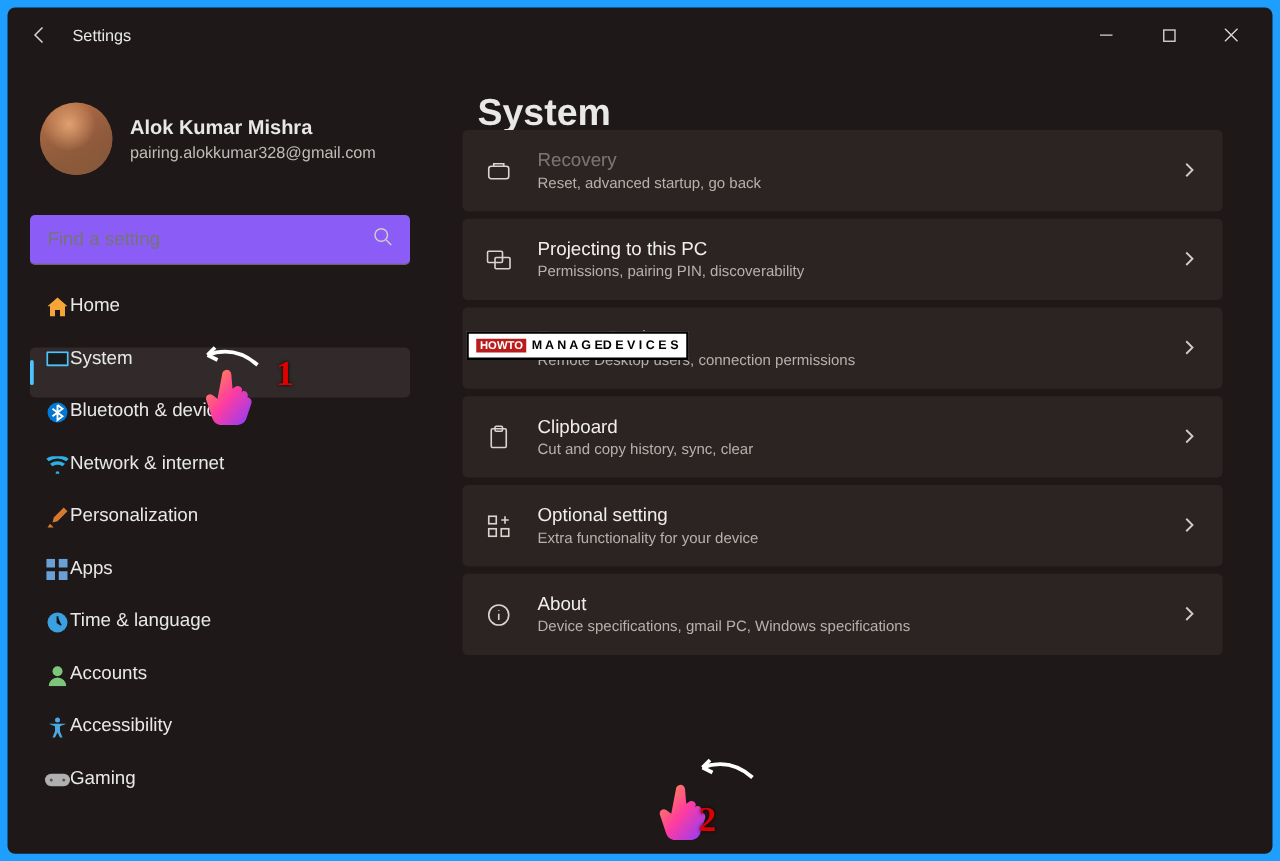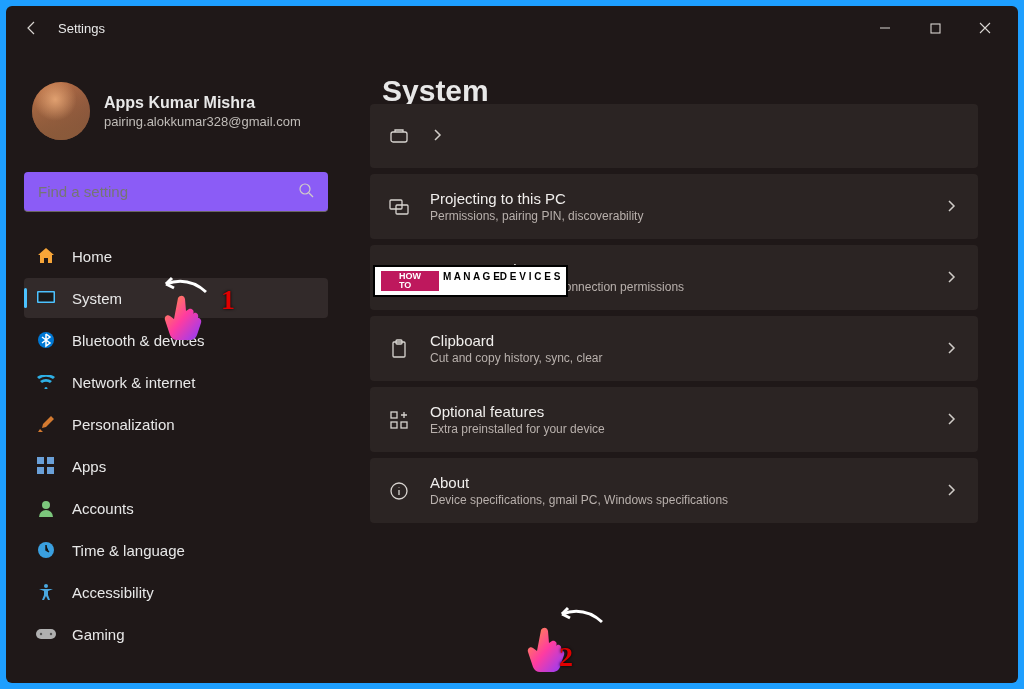--- a/index.html
+++ b/index.html
@@ -13,35 +13,35 @@
     .layout { display: flex; height: calc(100% - 44px); }
     .sidebar { width: 340px; padding: 18px 18px 0 18px; display: flex; flex-direction: column; gap: 8px; overflow: hidden; }
     .profile { display: flex; align-items: center; gap: 14px; padding: 14px 8px; }
     .avatar { width: 58px; height: 58px; border-radius: 50%; background: linear-gradient(135deg, #c97a4a 0%, #7a4a3a 100%); flex-shrink: 0; position: relative; overflow: hidden; }
     .avatar::before { content: ""; position: absolute; inset: 0; background: radial-gradient(circle at 40% 30%, #e0a070 0%, transparent 40%), linear-gradient(0deg, #8a5a3a 0%, transparent 100%); }
     .username { font-size: 16px; font-weight: 600; }
     .email { font-size: 13px; color: #c0bcb8; margin-top: 2px; }
     .search { display: flex; align-items: center; background: #8b5cf6; border-radius: 4px; border-bottom: 1px solid #6a6560; height: 40px; padding: 0 14px; margin-top: 10px; }
     .search input { flex: 1; background: transparent; border: none; outline: none; color: #e0dcd8; font-size: 15px; }
     .nav { display: flex; flex-direction: column; margin-top: 16px; gap: 2px; }
-    .nav-item { display: flex; align-items: center; gap: 16px; height: 40px; padding: 0 12px; border-radius: 4px; cursor: pointer; font-size: 15px; position: relative; }
+    .nav-item { display: flex; height: 40px; padding: 0 12px; border-radius: 4px; cursor: pointer; font-size: 15px; position: relative; }
     .nav-item.sel { background: #322a2a; }
     .nav-item.sel::before { content: ""; position: absolute; left: 0; top: 10px; bottom: 10px; width: 3px; background: #4cc2ff; border-radius: 2px; }
     .nav-icon { width: 20px; height: 20px; display: flex; align-items: center; justify-content: center; flex-shrink: 0; }
     .main { flex: 1; padding: 0 40px 0 24px; overflow: hidden; position: relative; }
     .page-title { font-size: 30px; font-weight: 600; margin: 24px 0 20px 12px; }
     .cards { display: flex; flex-direction: column; gap: 6px; }
     .card { display: flex; align-items: center; background: #2b2423; border-radius: 4px; padding: 16px 18px; cursor: pointer; gap: 20px; min-height: 64px; }
     .card-icon { width: 22px; height: 22px; display: flex; align-items: center; justify-content: center; flex-shrink: 0; }
     .card-body { flex: 1; }
     .card-title { font-size: 15px; color: #f0eeec; }
     .card-sub { font-size: 12px; color: #b8b0ac; margin-top: 2px; }
     .chevron { width: 16px; height: 16px; color: #d0ccc8; }
     .watermark { position: absolute; left: 27px; top: 215px; background: #fff; color: #000; font-family: Arial, sans-serif; font-weight: 900; font-size: 10px; padding: 4px 6px; border: 2px solid #000; display: flex; gap: 4px; z-index: 50; }
-    .wm-blue { background: #be185d; color: #fff; padding: 1px 18px; font-size: 9px; display: flex; flex-direction: column; justify-content: center; line-height: 1; }
+    .wm-blue { background: #b91c1c; color: #fff; padding: 1px 3px; font-size: 9px; display: flex; flex-direction: row; justify-content: center; line-height: 1; }
     .anno-arrow1 { position: absolute; left: 152px; top: 268px; z-index: 80; }
     .anno-arrow2 { position: absolute; left: 548px; top: 598px; z-index: 80; }
     .anno-num { font-family: Georgia, serif; font-size: 28px; font-weight: 900; color: #e00000; text-shadow: 0 0 3px #000; }
     .anno-num1 { position: absolute; left: 215px; top: 278px; z-index: 82; }
     .anno-num2 { position: absolute; left: 553px; top: 635px; z-index: 82; }
     .pointer-hand { width: 44px; height: 48px; position: absolute; z-index: 81; }
     .hand1 { left: 156px; top: 288px; }
     .hand2 { left: 519px; top: 620px; }
   </style>
 </head>
@@ -72,21 +72,21 @@
           </svg>
         </div>
     </div>
   </div>
 
   <div class="layout">
     <div class="sidebar">
       <div class="profile">
         <div class="avatar"></div>
         <div>
-          <div class="username">Apps Kumar Mishra</div>
+          <div class="username">Alok Kumar Mishra</div>
           <div class="email">pairing.alokkumar328@gmail.com</div>
         </div>
       </div>
       <div class="search">
         <input placeholder="Find a setting" style="">
         <span>
           <svg width="16" height="16" viewBox="0 0 16 16" stroke="#d0ccc8" stroke-width="1.2" fill="none">
               <circle cx="7" cy="7" r="5"></circle>
               <path d="M11 11l4 4"></path>
             </svg>
@@ -142,34 +142,34 @@
                 <rect fill="#6aa0d8" x="10" y="0" width="7" height="7"></rect>
                 <rect fill="#6aa0d8" x="0" y="10" width="7" height="7"></rect>
                 <rect fill="#6aa0d8" x="10" y="10" width="7" height="7"></rect>
               </svg>
             </span>
           <span>Apps</span>
         </div>
         <div class="nav-item">
           <span class="nav-icon">
               <svg width="18" height="18" viewBox="0 0 18 18">
+                <circle fill="#3aa0e0" cx="9" cy="9" r="8"></circle>
+                <path stroke="#1a1a1a" stroke-width="1.5" d="M9 4v5l3 2"></path>
+              </svg>
+            </span>
+          <span>Time &amp; language</span>
+        </div>
+        <div class="nav-item">
+          <span class="nav-icon">
+              <svg width="18" height="18" viewBox="0 0 18 18">
                 <circle fill="#7cc67c" cx="9" cy="6" r="4"></circle>
                 <path fill="#7cc67c" d="M2 18a7 7 0 0114 0z"></path>
               </svg>
             </span>
           <span>Accounts</span>
-        </div>
-        <div class="nav-item">
-          <span class="nav-icon">
-              <svg width="18" height="18" viewBox="0 0 18 18">
-                <circle fill="#3aa0e0" cx="9" cy="9" r="8"></circle>
-                <path stroke="#1a1a1a" stroke-width="1.5" d="M9 4v5l3 2"></path>
-              </svg>
-            </span>
-          <span>Time &amp; language</span>
         </div>
         <div class="nav-item">
           <span class="nav-icon">
               <svg width="18" height="18" viewBox="0 0 18 18">
                 <circle fill="#4aa8e0" cx="9" cy="3" r="2"></circle>
                 <path fill="#4aa8e0" d="M2 6h14l-5 2v4l2 5h-2l-2-4-2 4H5l2-5V8z"></path>
               </svg>
             </span>
           <span>Accessibility</span>
         </div>
@@ -190,20 +190,24 @@
       <div class="page-title">System</div>
       <div class="cards">
 
         <div class="card" style="margin-top:-24px;">
           <span class="card-icon">
               <svg width="20" height="20" viewBox="0 0 20 20" stroke="#d8d4d0" fill="none" stroke-width="1.3">
                 <rect x="2" y="6" width="16" height="10" rx="2"></rect>
                 <path d="M6 6V4h8v2"></path>
               </svg>
             </span>
+          <div class="card-body">
+            <div class="card-title" style="opacity:0.4;">Recovery</div>
+            <div class="card-sub">Reset, advanced startup, go back</div>
+          </div>
           <span class="chevron"><svg width="14" height="14" viewBox="0 0 14 14" stroke="currentColor" fill="none" stroke-width="1.5">
                 <path d="M5 2l5 5-5 5"></path>
               </svg></span>
         </div>
 
         <div class="card">
           <span class="card-icon">
               <svg width="20" height="20" viewBox="0 0 20 20" stroke="#d8d4d0" fill="none" stroke-width="1.3">
                 <rect x="1" y="3" width="12" height="9" rx="1"></rect>
                 <rect x="7" y="8" width="12" height="9" rx="1"></rect>
@@ -253,22 +257,22 @@
         <div class="card">
           <span class="card-icon">
               <svg width="20" height="20" viewBox="0 0 20 20" stroke="#d8d4d0" fill="none" stroke-width="1.3">
                 <rect x="2" y="2" width="6" height="6"></rect>
                 <rect x="2" y="12" width="6" height="6"></rect>
                 <rect x="12" y="12" width="6" height="6"></rect>
                 <path d="M15 2v6M12 5h6"></path>
               </svg>
             </span>
           <div class="card-body">
-            <div class="card-title">Optional features</div>
-            <div class="card-sub">Extra preinstalled for your device</div>
+            <div class="card-title">Optional setting</div>
+            <div class="card-sub">Extra functionality for your device</div>
           </div>
           <span class="chevron"><svg width="14" height="14" viewBox="0 0 14 14" stroke="currentColor" fill="none" stroke-width="1.5">
                 <path d="M5 2l5 5-5 5"></path>
               </svg></span>
         </div>
 
         <div class="card">
           <span class="card-icon">
               <svg width="20" height="20" viewBox="0 0 20 20" stroke="#d8d4d0" fill="none" stroke-width="1.3">
                 <circle cx="10" cy="10" r="8"></circle>

